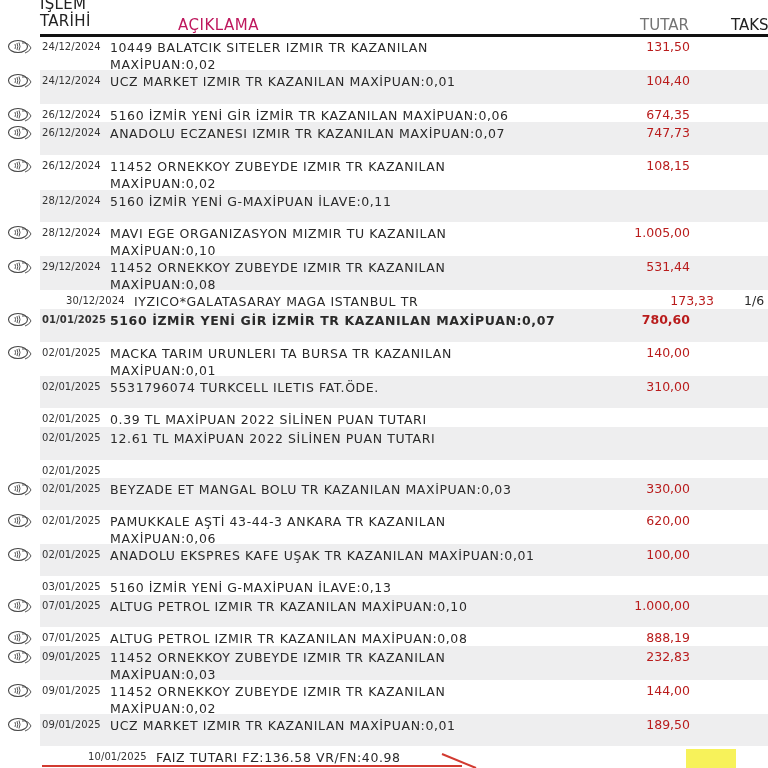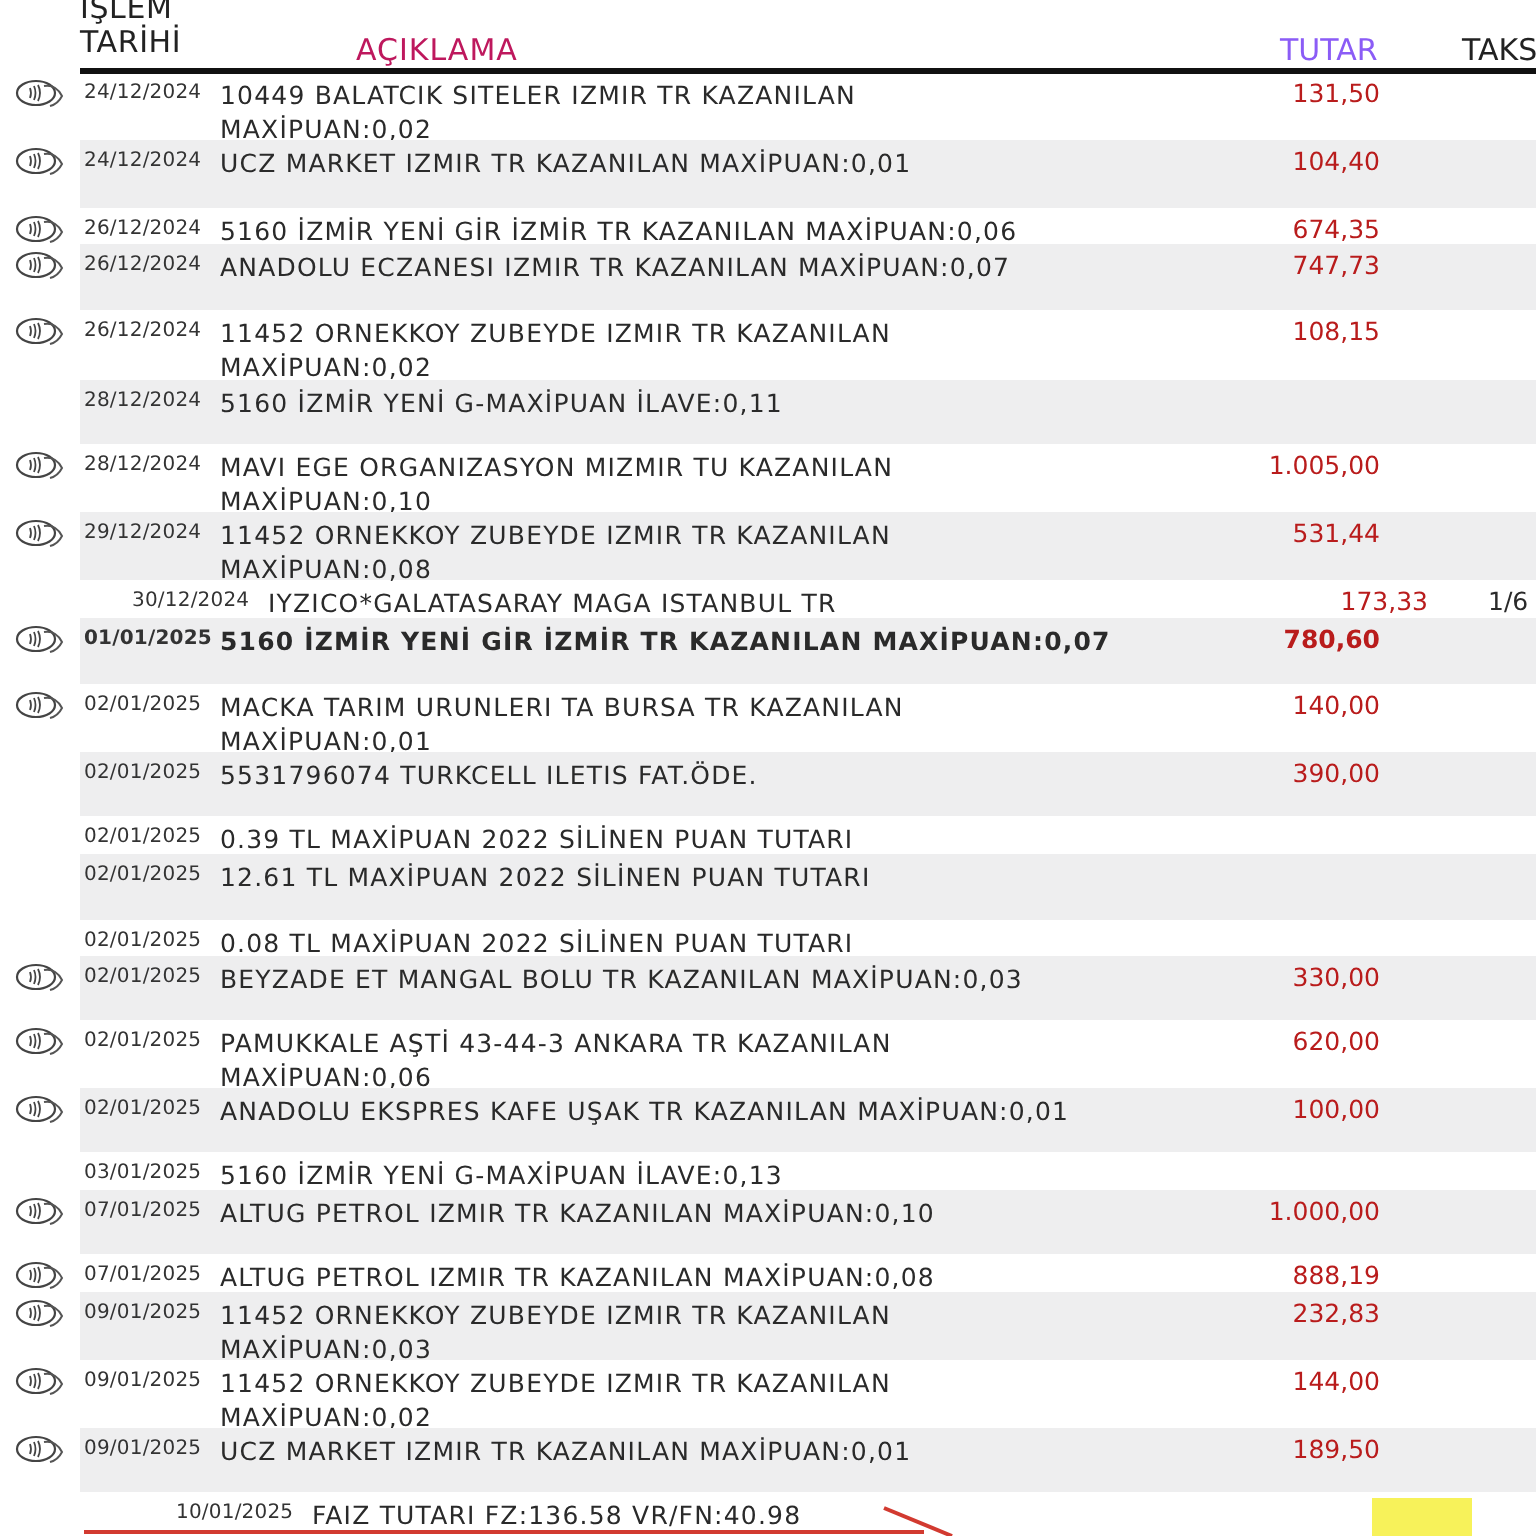--- a/index.html
+++ b/index.html
@@ -3,21 +3,21 @@
 <meta charset="utf-8">
 <style>
   html, body { margin: 0; padding: 0; }
   body {
     width: 768px; height: 768px; overflow: hidden; background: #ffffff;
     font-family: "DejaVu Sans", sans-serif; color: #2a2a2a; position: relative;
   }
   .header { position: absolute; left: 0; top: 0; width: 768px; height: 36px; padding-left: 28px; }
   .h-islem { position: absolute; left: 40px; top: -4px; font-size: 15px; line-height: 17px; color: #222; letter-spacing: 0.3px; }
   .h-aciklama { position: absolute; left: 178px; top: 16px; font-size: 15px; color: #be185d; letter-spacing: 0.5px; }
-  .h-tutar { position: absolute; left: 640px; top: 16px; font-size: 15px; color: #8b5cf6; }
+  .h-tutar { position: absolute; left: 640px; top: 16px; font-size: 15px; color: #737373; }
   .h-taks { position: absolute; left: 731px; top: 16px; font-size: 15px; color: #222; white-space: nowrap; }
   .rule { position: absolute; left: 40px; top: 34px; width: 728px; height: 3px; background: #111; }
 
   .row { position: absolute; left: 40px; width: 728px; }
   .row.gray { background: #eeeeef; }
   .icon { position: absolute; left: -33px; top: 3px; width: 26px; height: 15px; }
   .date { position: absolute; left: 2px; top: 5px; font-size: 10px; color: #333; letter-spacing: 0.1px; }
   .desc { position: absolute; left: 70px; top: 3px; font-size: 12.5px; line-height: 17px; color: #2a2a2a; letter-spacing: 0.6px; white-space: pre-line; width: 460px; }
   .amount { position: absolute; right: 78px; top: 3px; font-size: 12.5px; color: #b91c1c; text-align: right; }
   .taks { position: absolute; left: 680px; top: 3px; font-size: 12.5px; color: #2a2a2a; white-space: nowrap; }
@@ -153,38 +153,37 @@
         </svg></span>
       <span class="date">02/01/2025</span>
       <span class="desc">MACKA TARIM URUNLERI TA BURSA TR KAZANILAN
 MAXİPUAN:0,01</span>
       <span class="amount">140,00</span>
       <span class="taks"></span>
     </div>
     <div class="row gray" style="top: 376px; height: 32px;">
       <span class="date">02/01/2025</span>
       <span class="desc">5531796074 TURKCELL ILETIS FAT.ÖDE.</span>
-      <span class="amount">390,00</span>
+      <span class="amount">310,00</span>
       <span class="taks"></span>
     </div>
     <div class="row" style="top: 408px; height: 19px;">
       <span class="date">02/01/2025</span>
       <span class="desc">0.39 TL MAXİPUAN 2022 SİLİNEN PUAN TUTARI</span>
       <span class="amount"></span>
       <span class="taks"></span>
     </div>
     <div class="row gray" style="top: 427px; height: 33px;">
       <span class="date">02/01/2025</span>
       <span class="desc">12.61 TL MAXİPUAN 2022 SİLİNEN PUAN TUTARI</span>
       <span class="amount"></span>
       <span class="taks"></span>
     </div>
     <div class="row" style="top: 460px; height: 18px;">
       <span class="date">02/01/2025</span>
-      <span class="desc">0.08 TL MAXİPUAN 2022 SİLİNEN PUAN TUTARI</span>
       <span class="amount"></span>
       <span class="taks"></span>
     </div>
     <div class="row gray" style="top: 478px; height: 32px;">
       <span class="icon"><svg viewBox="0 0 26 15" width="26" height="15">
           <ellipse cx="11" cy="7.5" rx="9.5" ry="6" fill="none" stroke="#444" stroke-width="1.1"></ellipse>
           <path d="M8 5 q1 2.5 0 5 M10 4 q1.5 3.5 0 7 M12 3.5 q2 4 0 8" fill="none" stroke="#444" stroke-width="0.9"></path>
           <path d="M15 4 q6 -1 9 5 q-2 4 -6 5" fill="none" stroke="#555" stroke-width="1"></path>
         </svg></span>
       <span class="date">02/01/2025</span>

